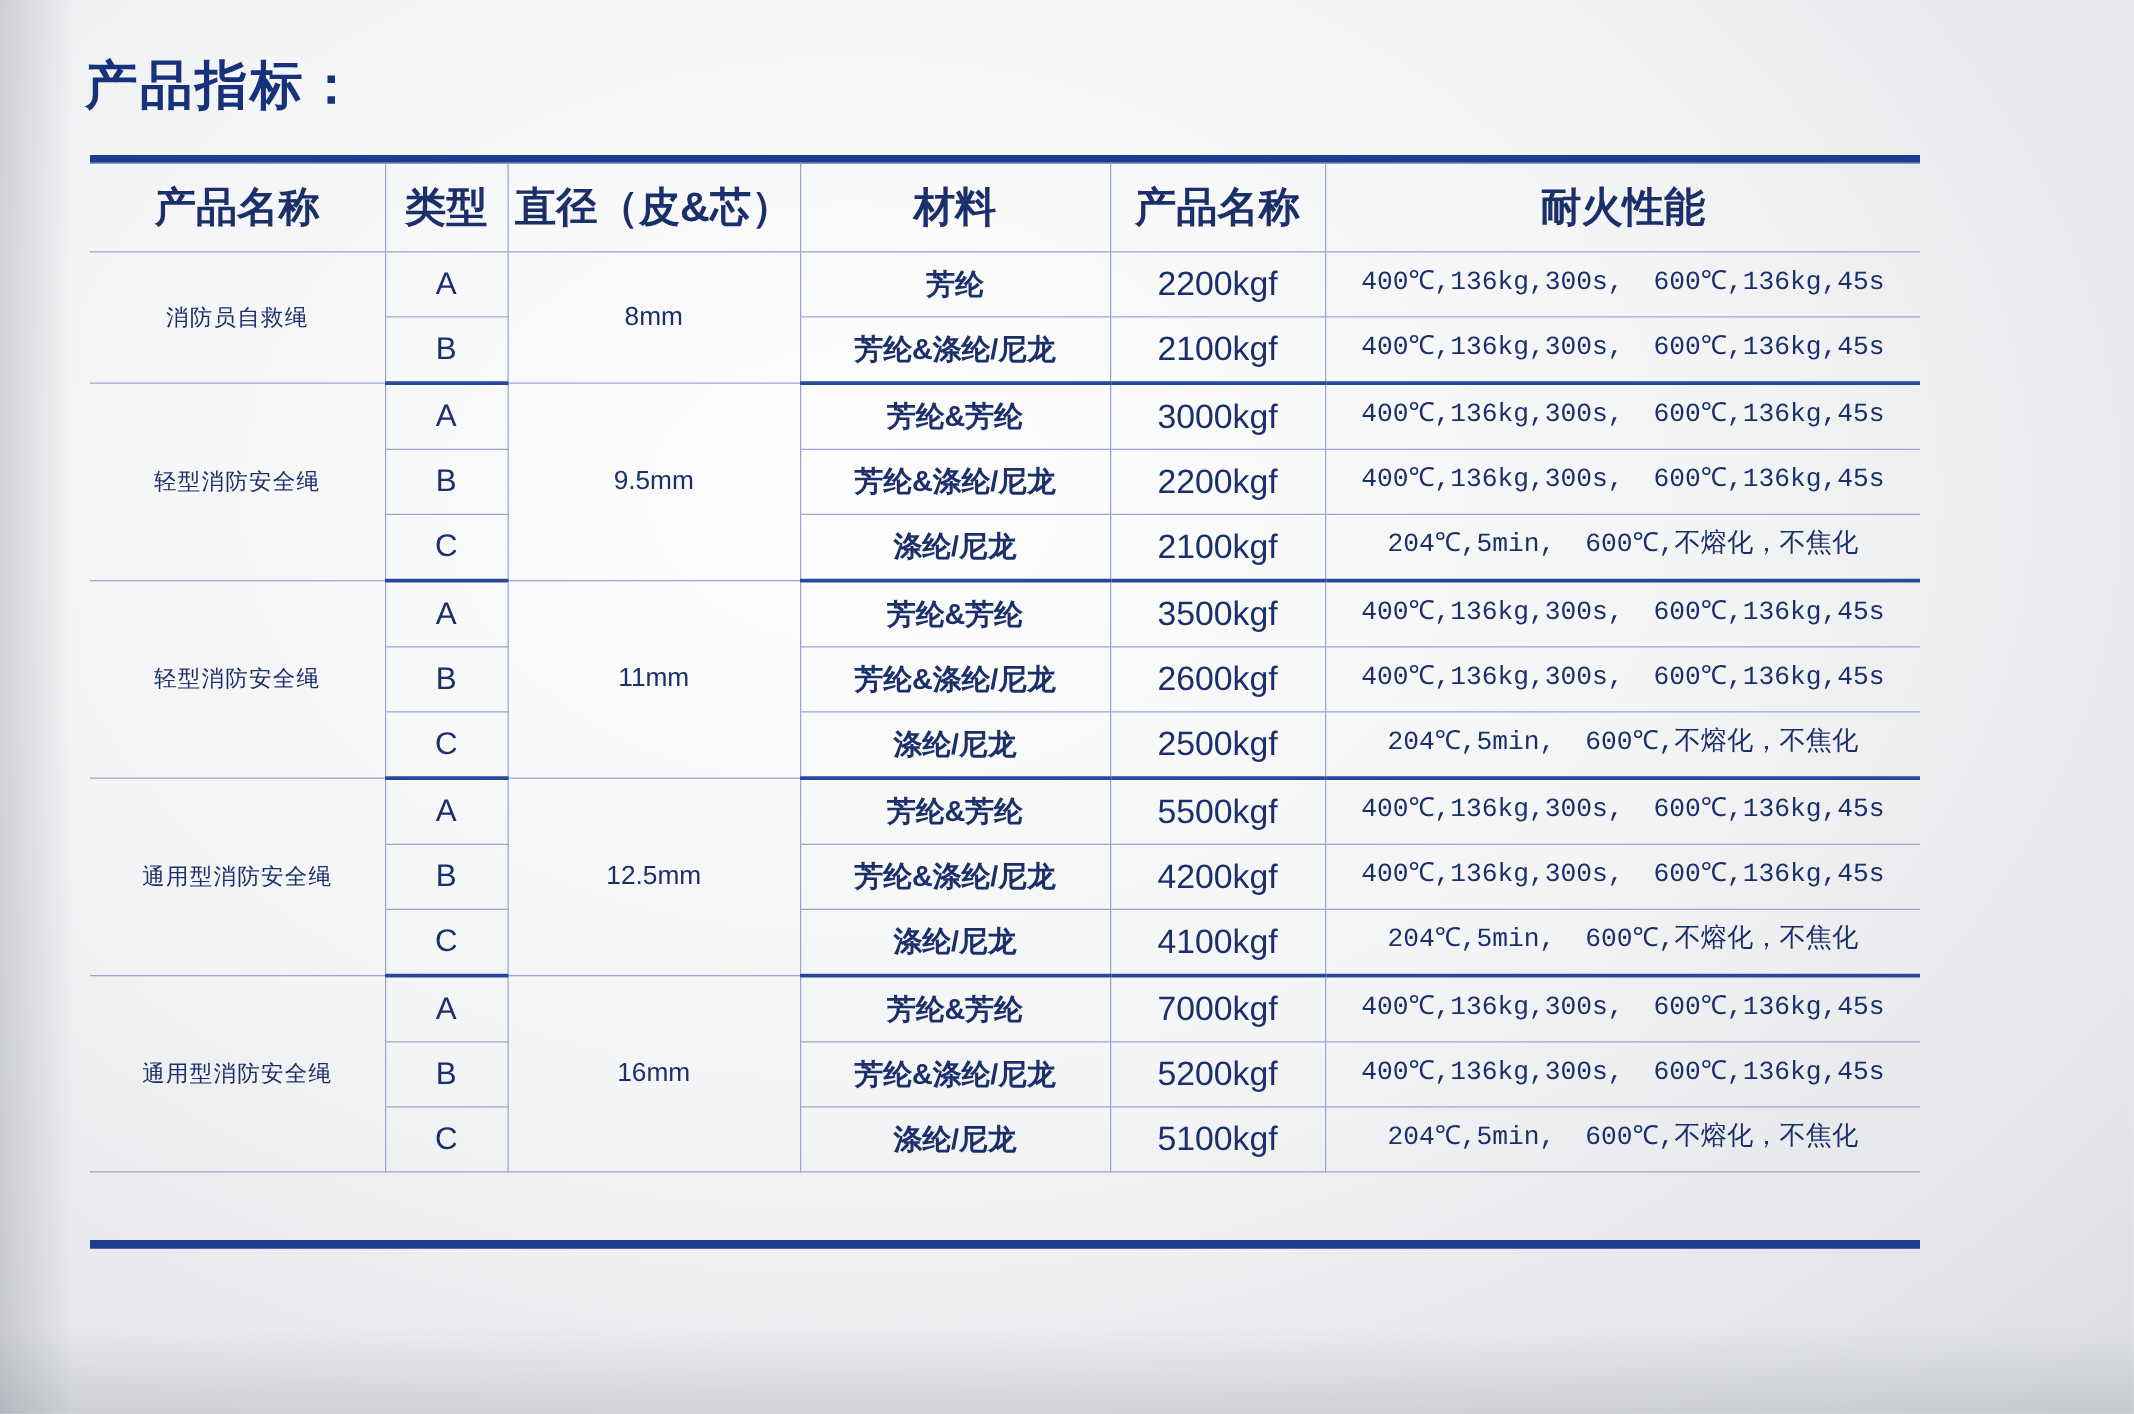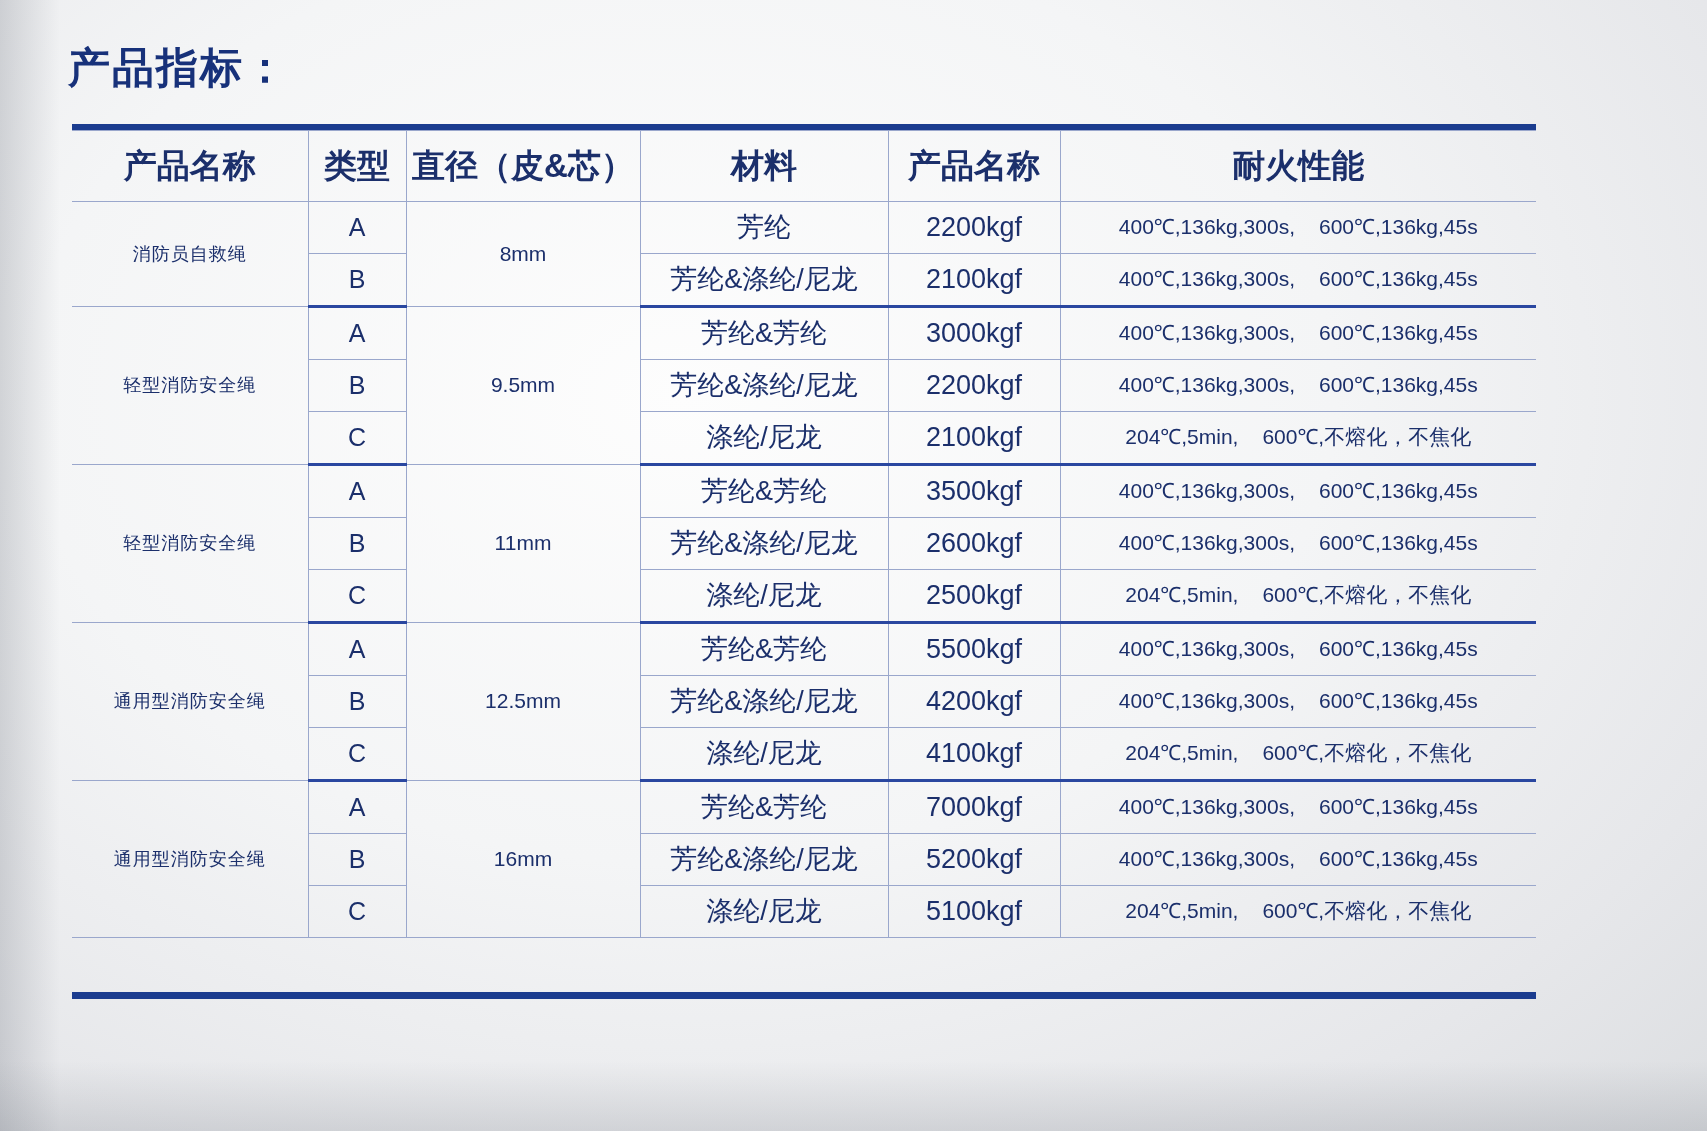--- a/index.html
+++ b/index.html
@@ -101,32 +101,34 @@
     letter-spacing: 1px;
   }
   td.type {
     font-size: 25px;
     width: 98px;
   }
   td.dia {
     font-size: 21px;
   }
   td.material {
-    font-size: 27px;
+    font-size: 23px;
+    font-weight: bold;
   }
   td.strength {
     font-size: 27px;
     margin-left: 47px;
   }
   td.fire {
     font-size: 21px;
     letter-spacing: 0px;
     padding-left: 14px;
     text-align: left;
     white-space: nowrap;
+    font-family: Liberation Mono, monospace;
   }
   td.fire span.gap { display: inline-block; width: 24px; }
   
   tr.group-end > td {
     border-bottom: 3px solid #2a47a0;
   }
   .col-name { width: 236px; }
   .col-type { width: 98px; }
   .col-dia  { width: 234px; }
   .col-mat  { width: 248px; }

